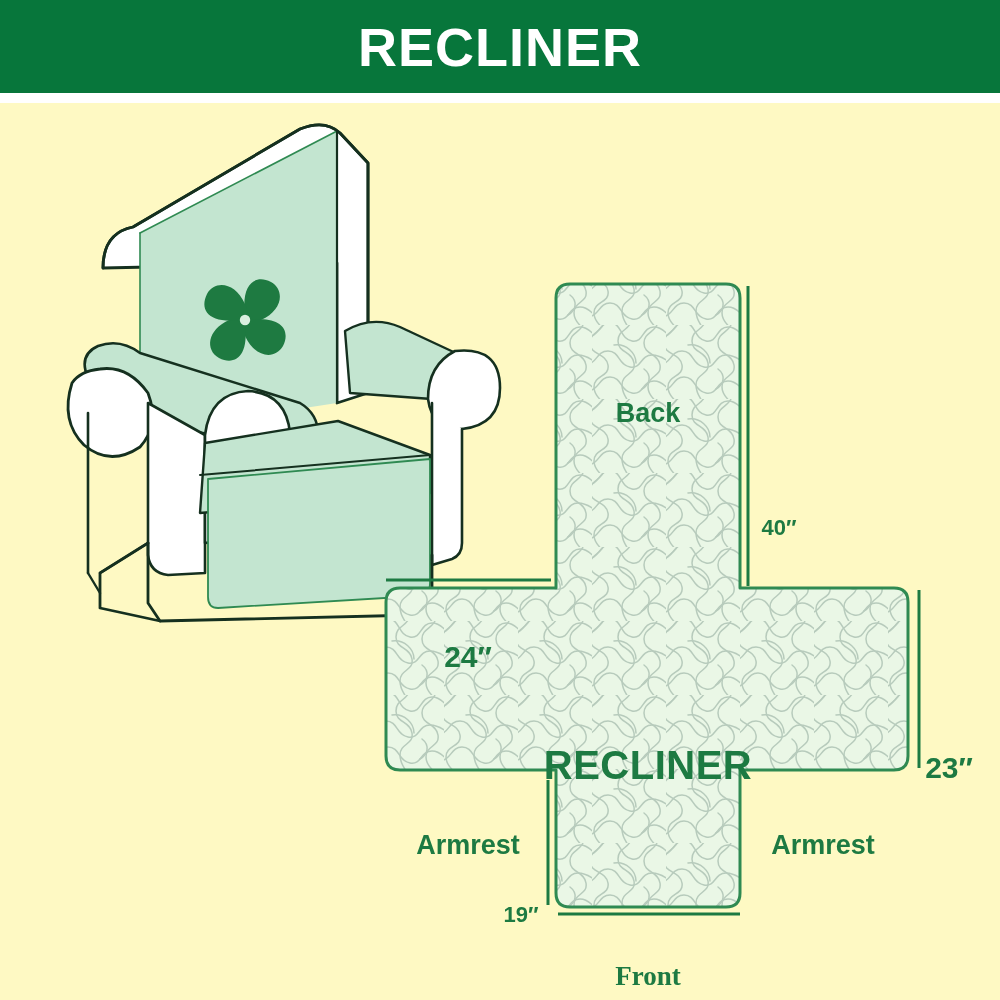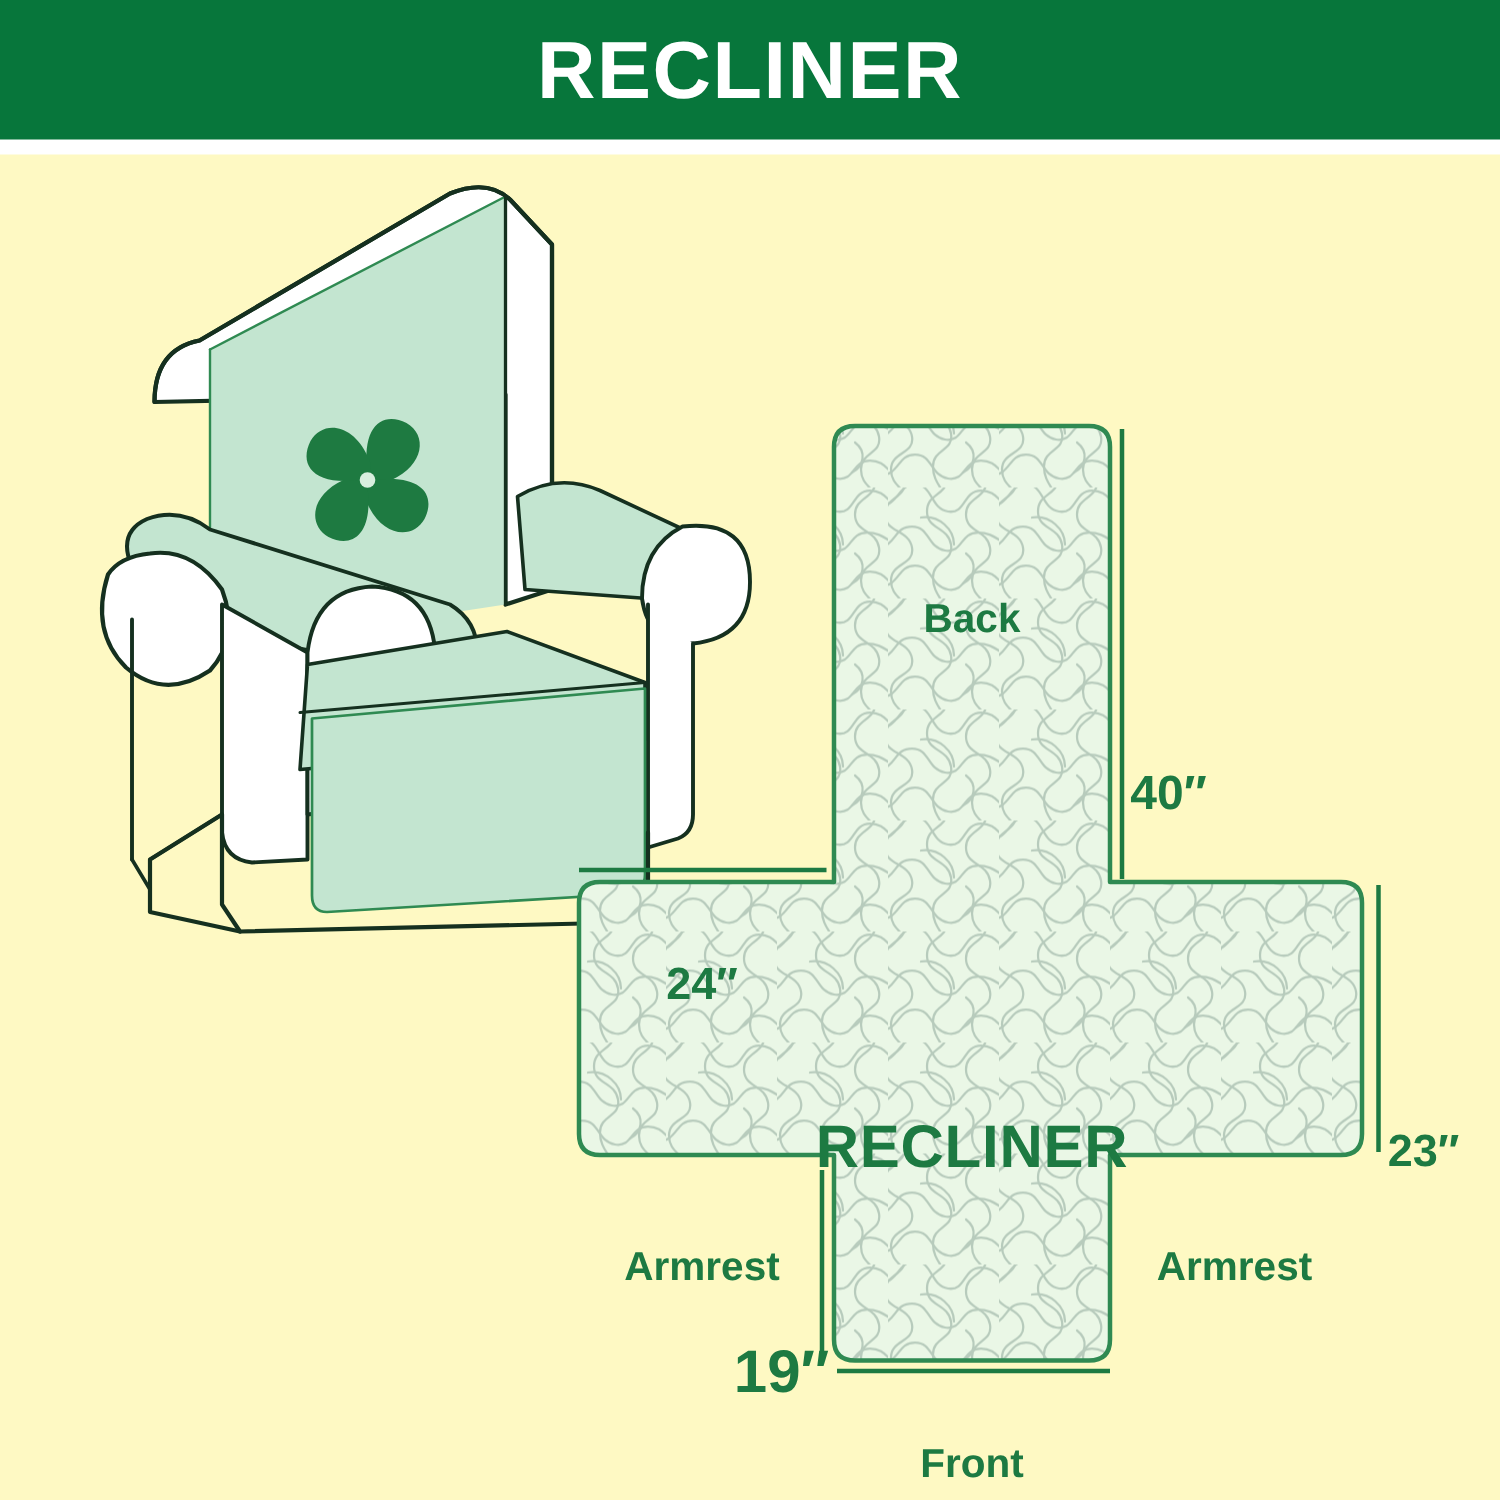--- a/index.html
+++ b/index.html
@@ -59,26 +59,26 @@
     font-family: "Liberation Sans", sans-serif;
     white-space: nowrap;
     line-height: 1;
   }
   .lbl-center { transform: translate(-50%, -50%); }
 
   #label-back        { left: 648px; top: 310px; font-size: 27px; }
   #label-recliner    { left: 648px; top: 662px; font-size: 40px; letter-spacing: 0.5px; }
   #label-armrest-left  { left: 468px; top: 742px; font-size: 27px; }
   #label-armrest-right { left: 823px; top: 742px; font-size: 27px; }
-  #label-front       { left: 648px; top: 873px; font-size: 27px; }
-
-  #dim-40 { left: 779px; top: 425px; font-size: 32px; }
+  #label-front       { left: 648px; top: 873px; font-size: 27px; font-family: Liberation Serif, serif; }
+
+  #dim-40 { left: 779px; top: 425px; font-size: 22px; }
   #dim-23 { left: 949px; top: 665px; font-size: 30px; text-align: center; }
   #dim-24-top { left: 468px; top: 554px; font-size: 30px; }
-  #dim-19 { left: 521px; top: 812px; font-size: 40px; }
+  #dim-19 { left: 521px; top: 812px; font-size: 22px; }
   #dim-24-bottom { left: 648px; top: 919px; font-size: 30px; }
 </style>
 </head>
 <body>
 
 <div id="header-banner">
   <div id="header-title">RECLINER</div>
 </div>
 
 <div id="diagram-area">

